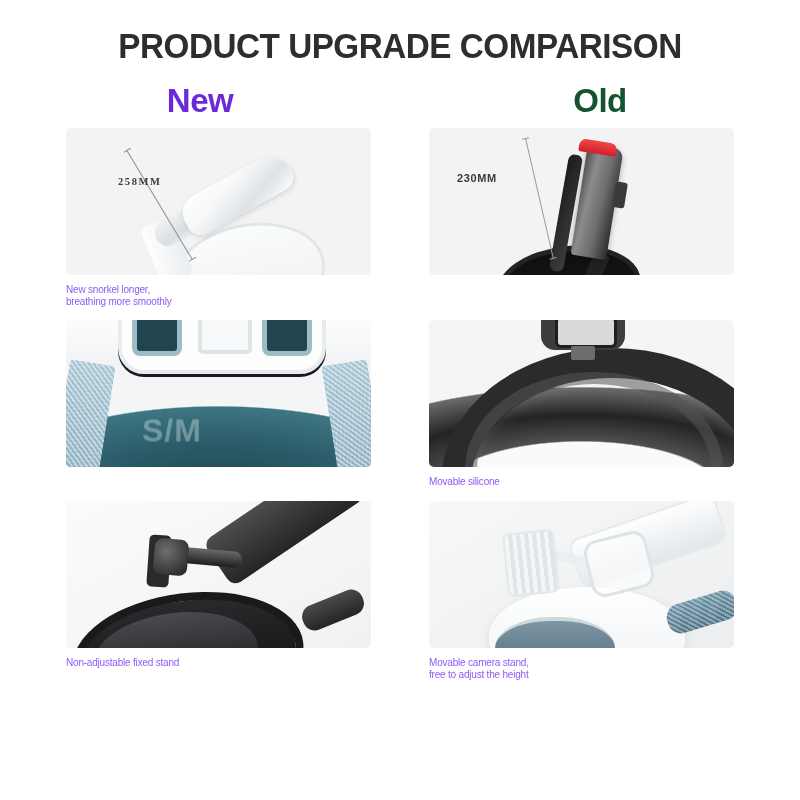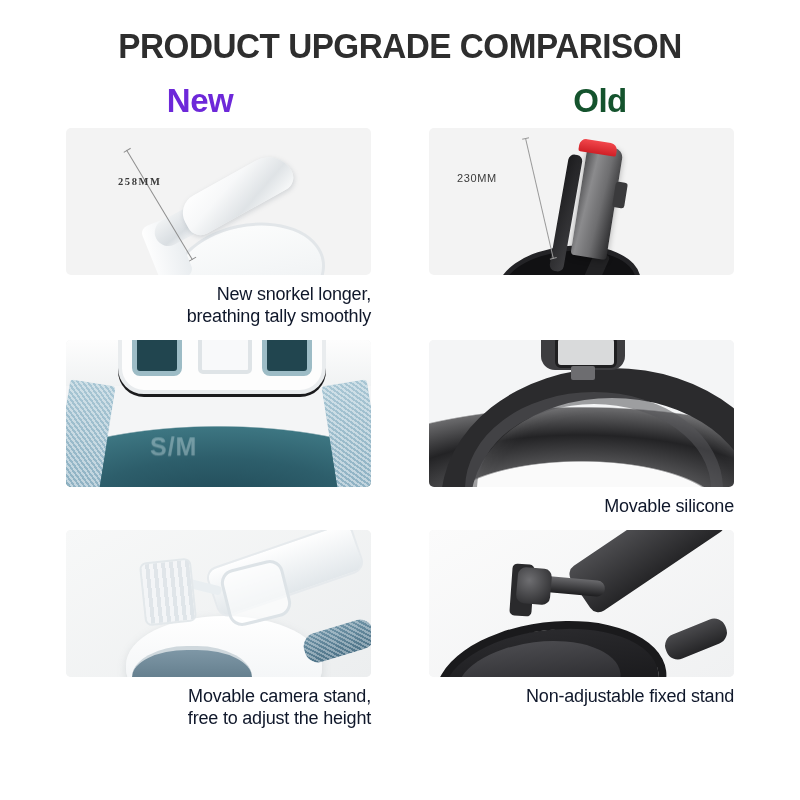--- a/index.html
+++ b/index.html
@@ -57,41 +57,41 @@
   }
   .panel {
     width: 305px;
     height: 147px;
     background: #f3f3f3;
     border-radius: 5px;
     position: relative;
     overflow: hidden;
   }
   .caption {
-    text-align: right;
-    font-size: 18px;
+    text-align: left;
+    font-size: 10px;
     line-height: 1.22;
-    color: #0f172a;
+    color: #8b5cf6;
     padding-top: 9px;
     letter-spacing: -0.2px;
   }
   .caption .line { display: block; }
   .row-gap { height: 12px; }
 
   
   .dim-label {
     position: absolute;
     font-size: 10.5px;
     font-weight: 700;
     letter-spacing: 1.6px;
     color: #3b3b3b;
     z-index: 6;
   }
   .dim-new { left: 52px; top: 48px; font-family: Liberation Serif, serif; }
-  .dim-old { left: 28px; top: 44px; letter-spacing: 0.6px; font-weight: 400; font-size: 11px;}
+  .dim-old { left: 28px; top: 44px; letter-spacing: 0.6px; font-weight: 700; font-size: 11px;}
 
   
   .sn-wrap { position:absolute; inset:0; }
   .sn-tube {
     position: absolute;
     width: 118px; height: 40px;
     left: 112px; top: 46px;
     background: linear-gradient(160deg,#ffffff 0%,#f7f8f9 35%,#dfe3e6 70%,#fbfcfc 100%);
     border-radius: 26px 34px 18px 18px;
     transform: rotate(-29deg);
@@ -237,22 +237,22 @@
   .vent.r { right: 10px; }
   .vent-c {
     position:absolute; left: 76px; top: 2px;
     width: 46px; height: 38px;
     background:#f8f9fa;
     border: 4px solid #dfe4e7;
     border-radius: 5px;
   }
   .sil-sm {
     position: absolute;
-    left: 84px; top: 92px;
-    font-size: 25px;
+    left: 76px; top: 92px;
+    font-size: 32px;
     font-weight: 700;
     color: rgba(215,235,240,0.22);
     letter-spacing: 1px;
     text-shadow: 0 1px 1px rgba(255,255,255,.18);
   }
   .strap {
     position: absolute;
     width: 46px; height: 128px;
     top: 42px;
     background:
@@ -456,21 +456,21 @@
             <div class="sn-base"></div>
             <div class="sn-neck"></div>
             <div class="sn-tube2"></div>
             <div class="sn-tube"></div>
           </div>
           <div class="arrow-new"></div>
           <div class="dim-label dim-new">258MM</div>
         </div>
         <div class="caption">
           <span class="line">New snorkel longer,</span>
-          <span class="line">breathing tally smoothly</span>
+          <span class="line">breathing more smoothly</span>
         </div>
       </div>
 
       <div class="cell">
         <div class="panel">
           <div class="os-base"></div>
           <div class="os-strapclip"></div>
           <div class="os-spine"></div>
           <div class="os-body"></div>
           <div class="os-tip"></div>
@@ -520,47 +520,47 @@
       </div>
 
     </div>
 
     <div class="row-gap"></div>
 
     <div class="row">
 
       <div class="cell">
         <div class="panel">
+          <div class="cs-old-bg"></div>
+          <div class="cso-shell"></div>
+          <div class="cso-lens"></div>
+          <div class="cso-strap"></div>
+          <div class="cso-tube"></div>
+          <div class="cso-bracket"></div>
+          <div class="cso-knob"></div>
+          <div class="cso-screw"></div>
+        </div>
+        <div class="caption">
+          <span class="line">Non-adjustable fixed stand</span>
+        </div>
+      </div>
+
+      <div class="cell">
+        <div class="panel">
           <div class="cs-new-bg"></div>
           <div class="cs-shell"></div>
           <div class="cs-lens"></div>
           <div class="cs-strap"></div>
           <div class="cs-tube"></div>
           <div class="cs-coll"></div>
           <div class="cs-arm"></div>
           <div class="cs-mount"></div>
         </div>
         <div class="caption">
           <span class="line">Movable camera stand,</span>
           <span class="line">free to adjust the height</span>
         </div>
       </div>
 
-      <div class="cell">
-        <div class="panel">
-          <div class="cs-old-bg"></div>
-          <div class="cso-shell"></div>
-          <div class="cso-lens"></div>
-          <div class="cso-strap"></div>
-          <div class="cso-tube"></div>
-          <div class="cso-bracket"></div>
-          <div class="cso-knob"></div>
-          <div class="cso-screw"></div>
-        </div>
-        <div class="caption">
-          <span class="line">Non-adjustable fixed stand</span>
-        </div>
-      </div>
-
     </div>
 
   </div>
 </div>
 
 </body></html>

